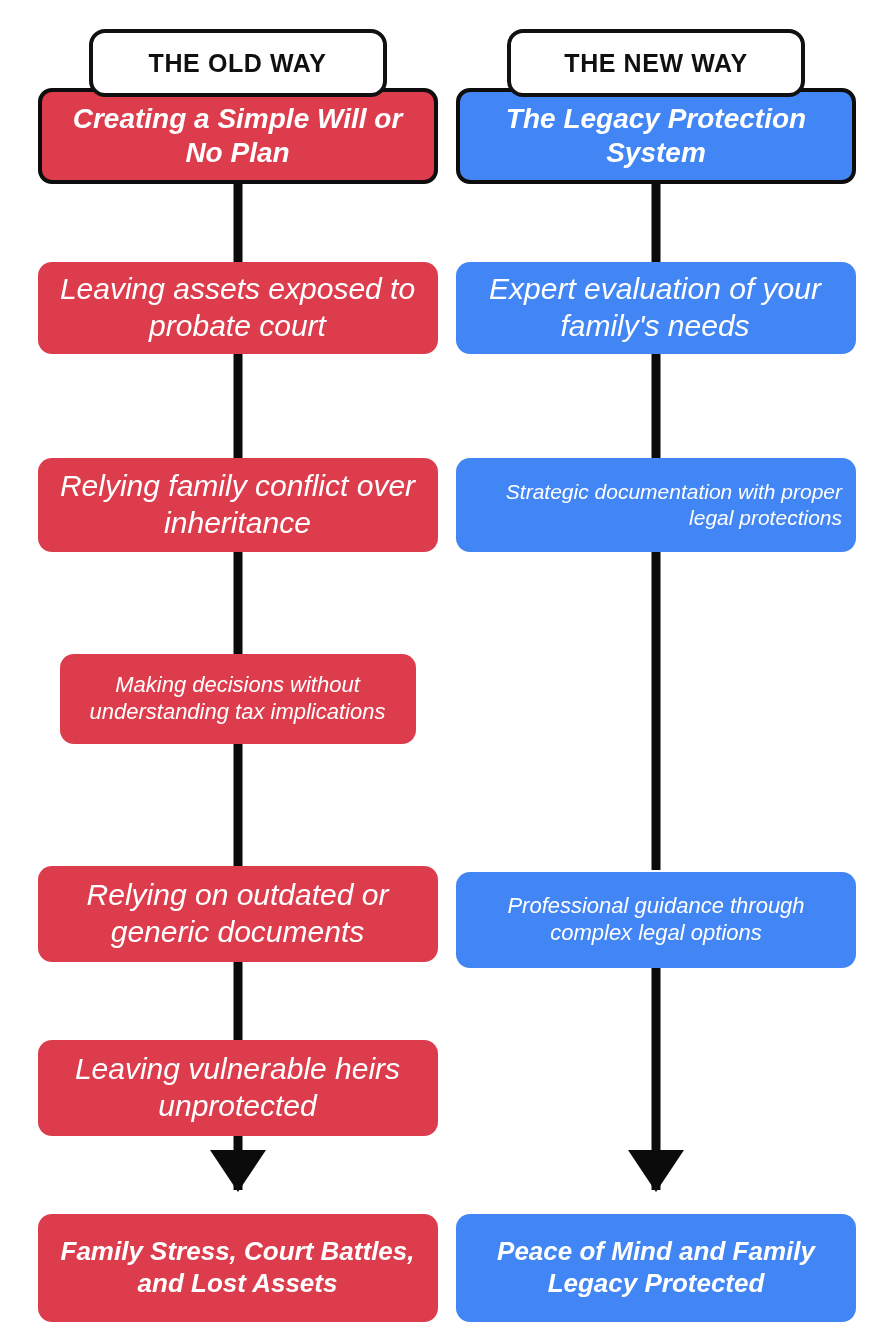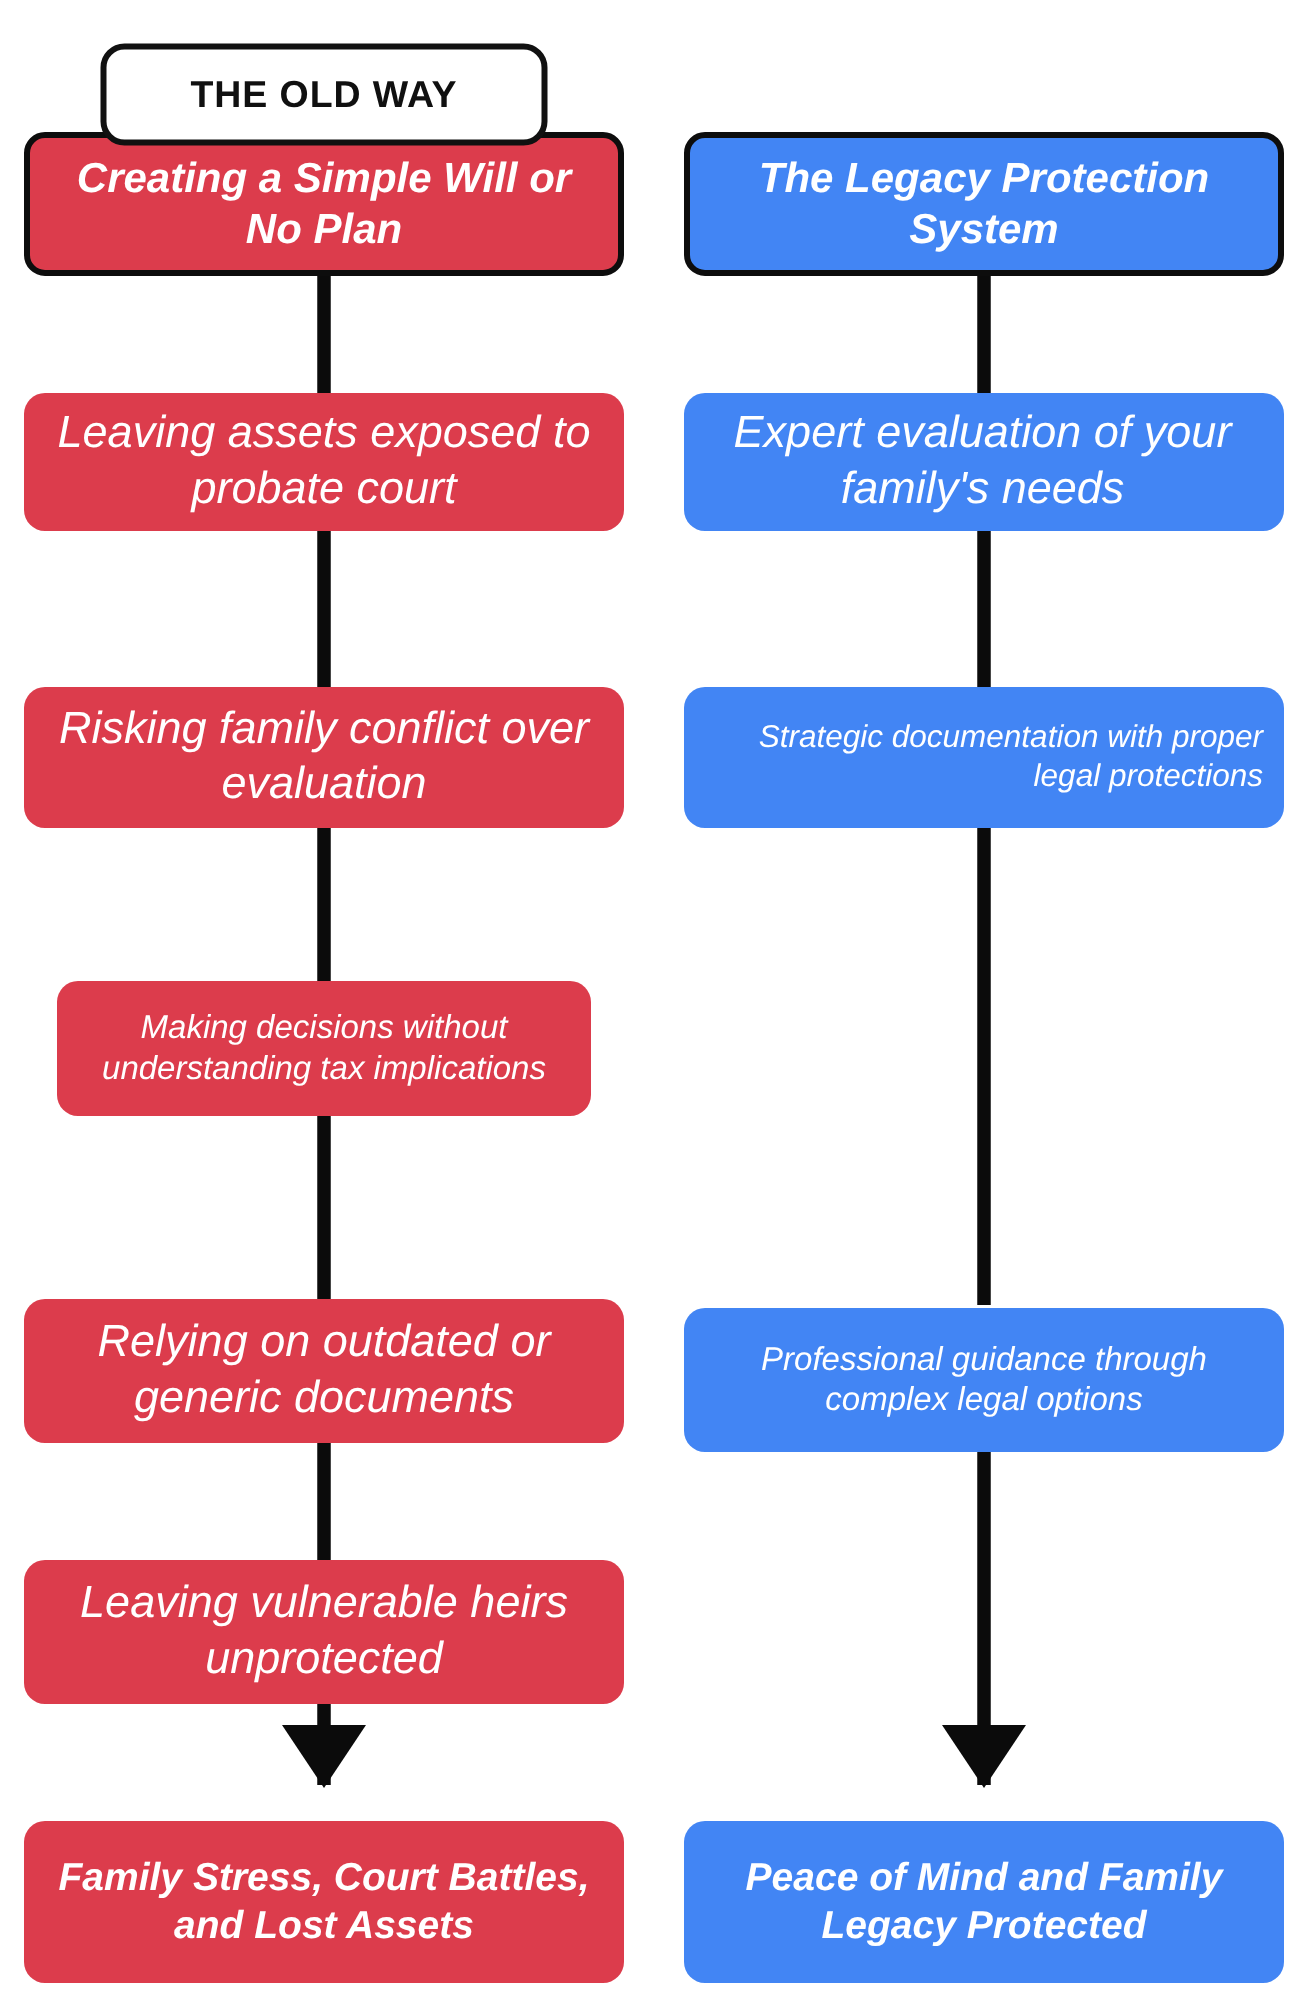--- a/index.html
+++ b/index.html
@@ -19,21 +19,21 @@
     position: absolute;
     inset: 0;
   }
 
   
   .column {
     position: absolute;
     top: 0;
     height: 1344px;
   }
-  .column.left  { left: 0;   width: 432px; }
+  .column.left  { left: 0;   width: 432px; padding-left: 43px; }
   .column.right { left: 440px; width: 432px; }
 
   
   .connector {
     position: absolute;
     width: 9px;
     background: #0b0b0b;
     left: 50%;
     transform: translateX(-50%);
     z-index: 1;
@@ -140,21 +140,21 @@
 
     <div class="box red outlined" style="top:88px;height:96px;width:400px;">
       <span class="box-text t-bold sz-xl">Creating a Simple Will or No Plan</span>
     </div>
 
     <div class="box red" style="top:262px;height:92px;width:400px;">
       <span class="box-text t-regular sz-lg">Leaving assets exposed to probate court</span>
     </div>
 
     <div class="box red" style="top:458px;height:94px;width:400px;">
-      <span class="box-text t-regular sz-lg">Risking family conflict over evaluation</span>
+      <span class="box-text t-regular sz-lg">Relying family conflict over inheritance</span>
     </div>
 
     <div class="box red" style="top:654px;height:90px;width:356px;">
       <span class="box-text t-regular sz-sm">Making decisions without understanding tax implications</span>
     </div>
 
     <div class="box red" style="top:866px;height:96px;width:400px;">
       <span class="box-text t-regular sz-lg">Relying on outdated or generic documents</span>
     </div>
 
@@ -168,20 +168,23 @@
   </div>
 
   <div class="column right">
 
     <div class="connector" style="top:180px;height:90px;"></div>
     <div class="connector" style="top:350px;height:112px;"></div>
     <div class="connector" style="top:548px;height:322px;"></div>
     <div class="connector" style="top:968px;height:222px;"></div>
     <div class="arrowhead" style="top:1150px;"></div>
 
+    <div class="tab">
+      <span class="tab-label">THE NEW WAY</span>
+    </div>
 
     <div class="box blue outlined" style="top:88px;height:96px;width:400px;">
       <span class="box-text t-bold sz-xl">The Legacy Protection System</span>
     </div>
 
     <div class="box blue" style="top:262px;height:92px;width:400px;padding-left:12px;">
       <span class="box-text t-regular sz-lg">Expert evaluation of your family's needs</span>
     </div>
 
     <div class="box blue" style="top:458px;height:94px;width:400px;text-align:right;">

